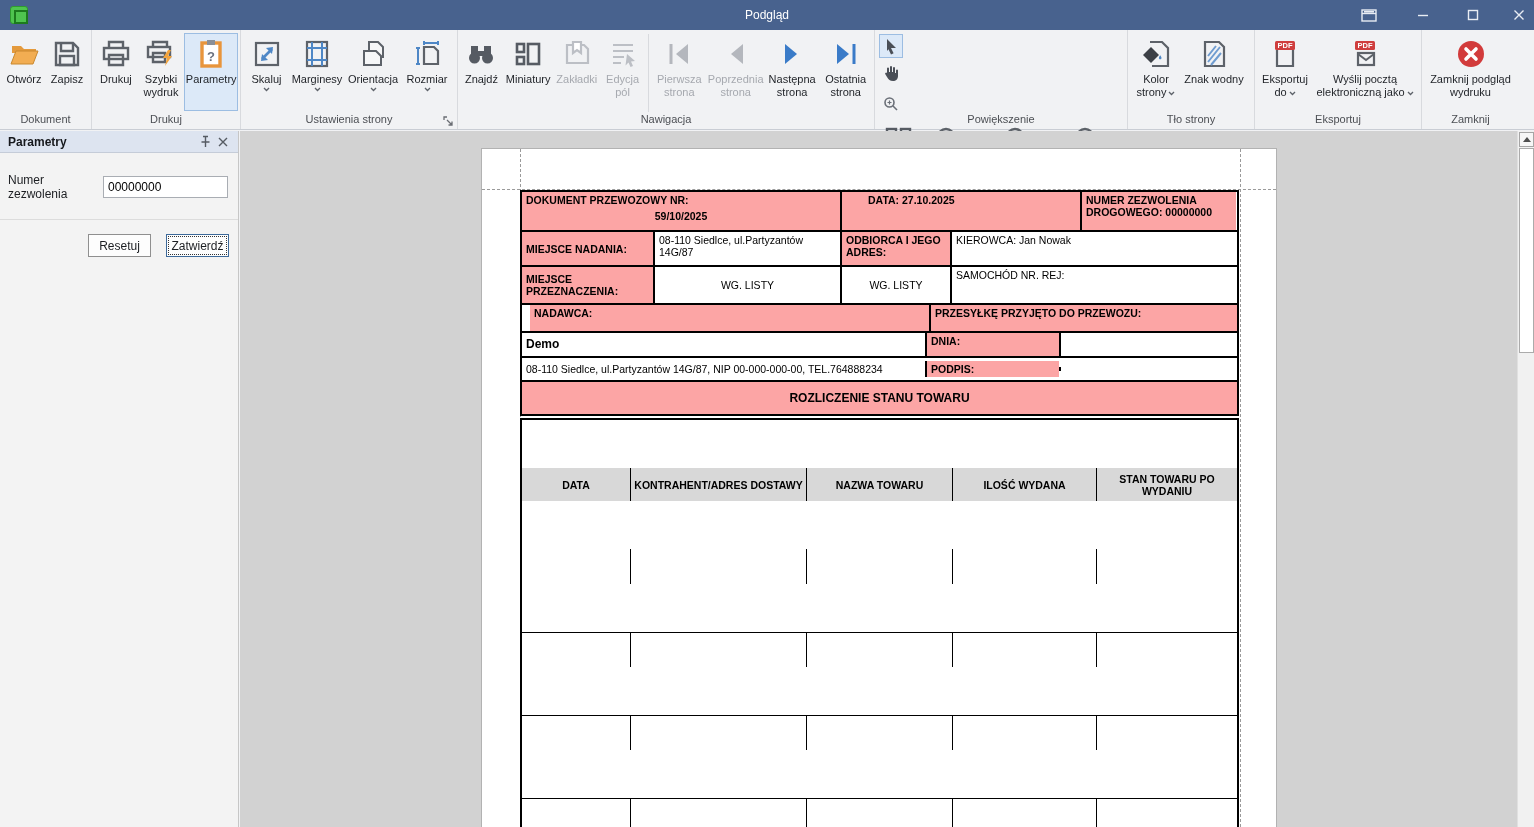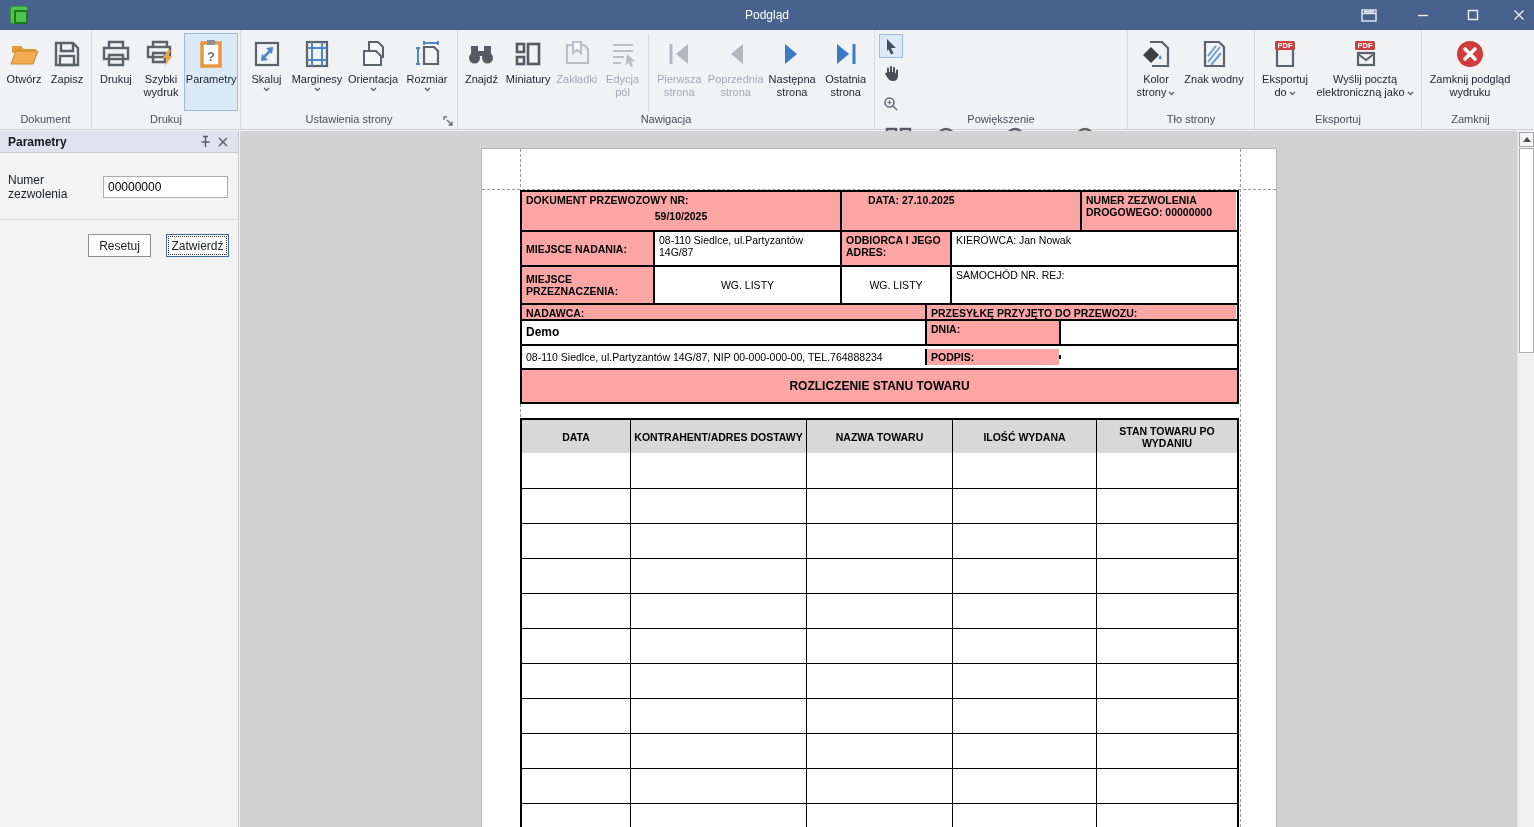--- a/index.html
+++ b/index.html
@@ -61,29 +61,29 @@
   .hcell + .hcell { border-left:2px solid #000; }
   .gray { background:#fca5a5; }
   .b { font-weight:bold; }
   .cc { display:flex; align-items:center; justify-content:center; text-align:center; }
   
   .wA1{width:318px;} .wA2{width:240px;padding-left:26px;} .wA3{width:156px;}
   .wB1{width:131px;} .wB2{width:187px;} .wB3{width:110px;} .wB4{width:286px;}
   .wC4{width:130px;} .wC5{width:156px;}
   .wD1{width:403px;} .wD2{width:311px;}
   .wE2{width:134px;} .wE3{width:156px;}
-  .rA{height:38px;} .rB{height:35px;} .rC{height:38px;} .rD{height:16px;} .rE{height:25px;} .rF{height:24px;align-items:center;} .rG{height:34px;}
+  .rA{height:38px;} .rB{height:35px;} .rC{height:38px;} .rD{height:28px;padding-left:8px;} .rE{height:25px;} .rF{height:24px;align-items:center;} .rG{height:34px;}
   .docnr-top { display:block; }
   .docnr-val { display:block; text-align:center; margin-top:4px; }
   .demo { font-size:12px; font-weight:bold; line-height:19px; }
   .roztitle { font-size:12px; }
 
   
   .goods { position:absolute; left:38px; top:269px; width:719px; border:2px solid #000; background:#fff; }
-  .grow2 { display:grid; grid-template-columns:108px 176px 146px 144px 141px; }
+  .grow2 { display:grid; grid-template-columns:108px 176px 146px 144px 141px;margin-top:48px; }
   .ghead { height:33px; background:#d8d8d8; }
   .ghead .gcell { display:flex; align-items:center; justify-content:center; text-align:center; font-weight:bold; font-size:10.5px; line-height:12px; padding:0 1px; }
   .gcell { overflow:hidden; }
   .gcell + .gcell { border-left:1.5px solid #000; }
   .grow2 + .grow2 { border-top:1.5px solid #000; }
   .erow { height:35px; }
 
   
   .vscroll { position:absolute; right:0; top:131px; width:17px; height:696px; background:#f1f1f1; border-left:1px solid #e0e0e0; }
   .vs-up { position:absolute; left:1px; top:1px; width:15px; height:15px; background:#f6f6f6; border:1px solid #a5a5a5; display:flex; align-items:center; justify-content:center; }
@@ -460,21 +460,21 @@
         </span>
         <span class="lbl"><span>Wyślij pocztą elektroniczną jako</span><span class="chev ic"><svg width="7" height="5" viewBox="0 0 7 5" fill="none" stroke="currentColor" stroke-width="1.3">
                 <path d="M1 1l2.5 2.5L6 1"></path>
               </svg></span></span>
       </div>
     </div>
     <div class="grp-label">Eksportuj</div>
   </div>
 
   <div class="grp" style="width:97px;border-right:none">
-    <div class="grp-body" style="justify-content:flex-start">
+    <div class="grp-body" style="justify-content:center">
       <div class="rbtn" style="width:92px">
         <span>
           <svg width="32" height="32" viewBox="0 0 32 32">
               <circle cx="16" cy="16" r="13" fill="#d23b3b"></circle>
               <path d="M11 11l10 10M21 11l-10 10" stroke="#fff" stroke-width="3.6" stroke-linecap="round"></path>
             </svg>
         </span>
         <span class="lbl">Zamknij podgląd wydruku</span>
       </div>
     </div>

